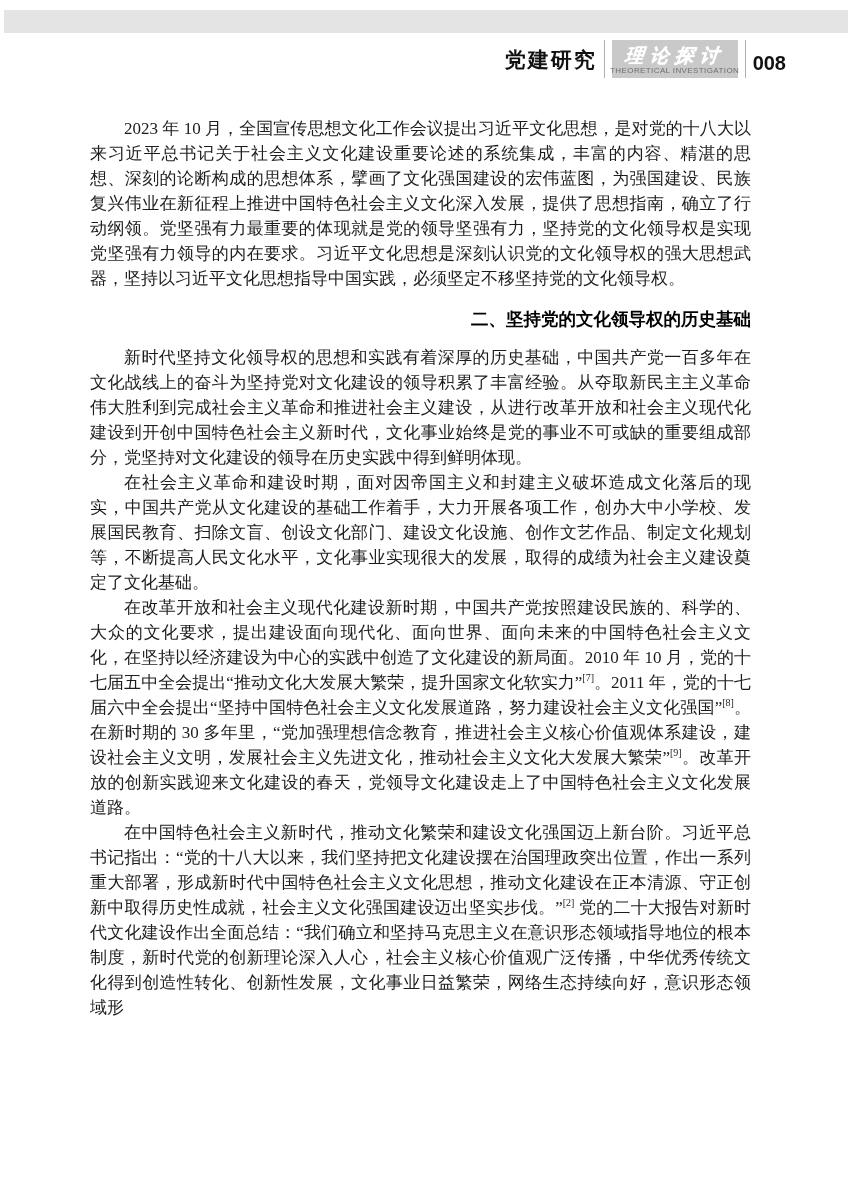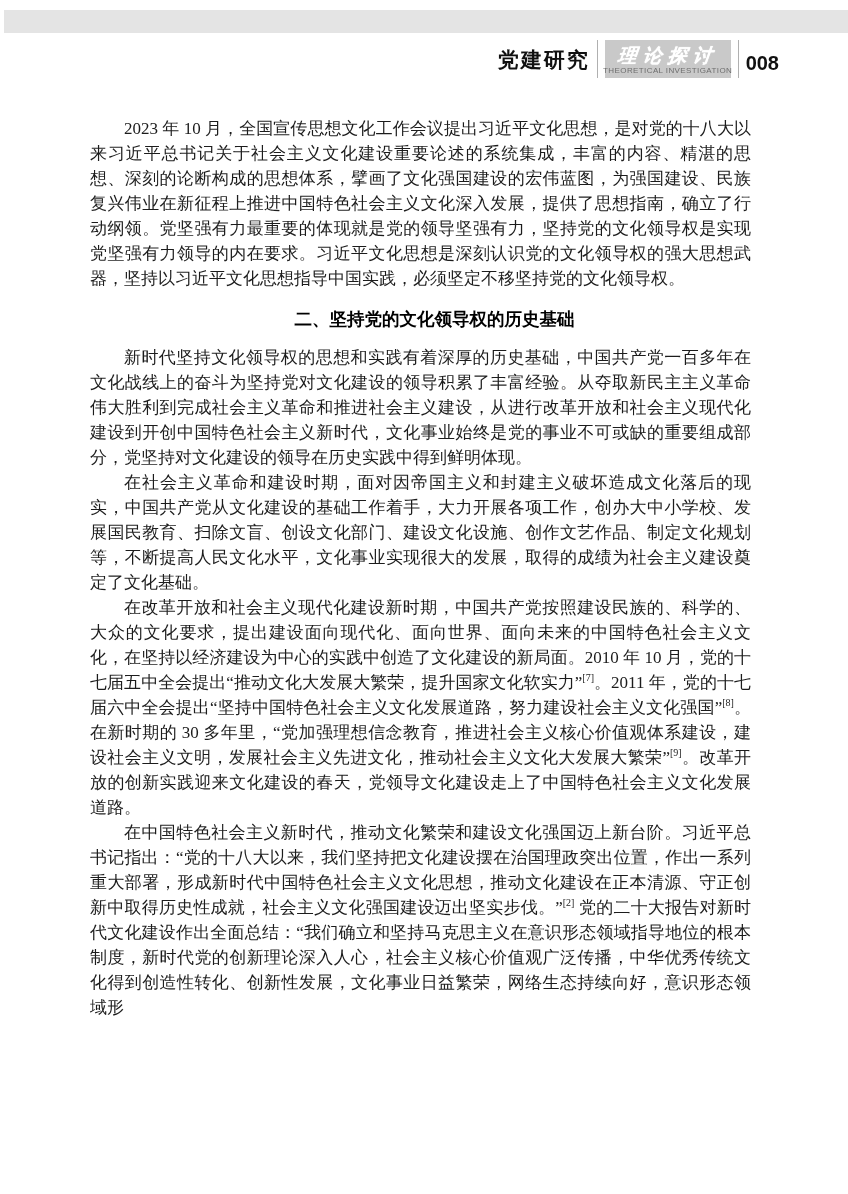--- a/index.html
+++ b/index.html
@@ -20,21 +20,21 @@
     font-family:"Liberation Serif","DejaVu Serif",serif;
   }
   
   .top-band{
     position:absolute;left:4px;top:10px;
     width:844px;height:23px;
     background:var(--top-band);
   }
   
   .header{
-    position:absolute;top:40px;right:69px;
+    position:absolute;top:40px;right:62px;
     display:flex;align-items:flex-end;
   }
   .journal-title{
     font-size:21px;font-weight:bold;color:var(--header-text);
     letter-spacing:2px;
     padding-bottom:4px;
     font-family:"Liberation Serif","DejaVu Serif",serif;
   }
   .v-divider{
     width:1px;height:38px;background:var(--divider);
@@ -78,21 +78,21 @@
     text-align:justify;
   }
   .para{margin:0;}
   .para.indent{text-indent:2em;}
   .section-heading{
     font-family:"Liberation Sans","DejaVu Sans",sans-serif;
     font-size:17.5px;font-weight:bold;color:#000;
     line-height:25px;
     margin:16px 0 13px 0;
     padding-left:28px;
-    text-align:center;
+    text-align:right;
   }
   sup.ref{
     font-size:10px;line-height:0;
     vertical-align:super;
     font-family:"Liberation Serif","DejaVu Serif",serif;
   }
 </style>
 </head>
 <body>
 

